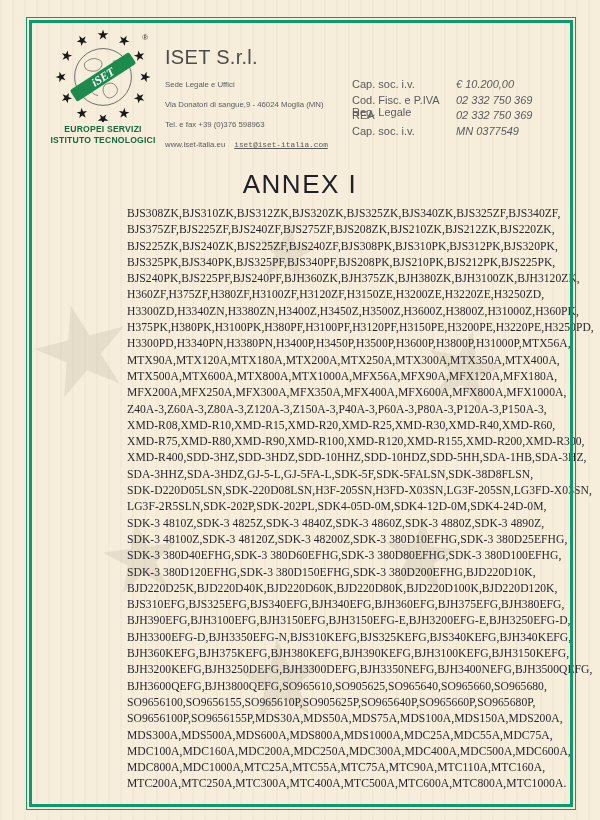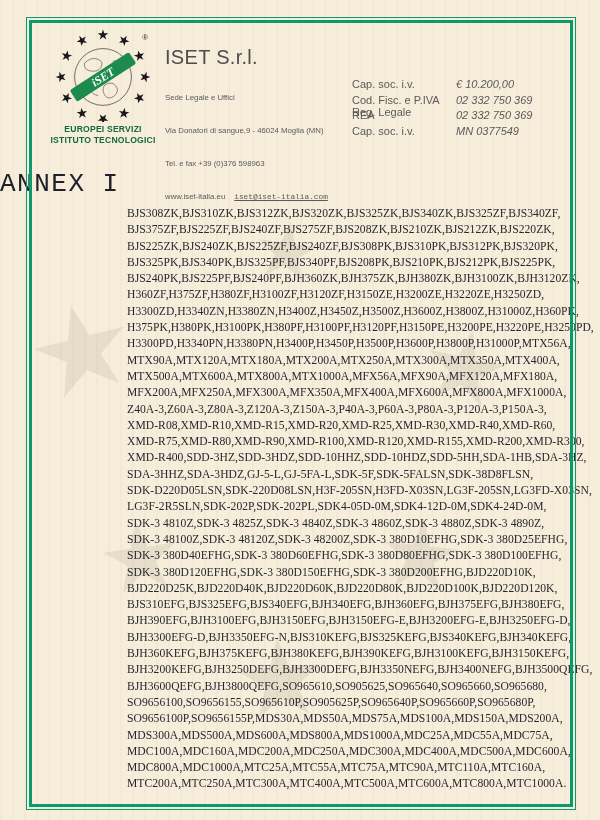--- a/index.html
+++ b/index.html
@@ -23,31 +23,31 @@
         font-family:"DejaVu Sans", sans-serif; line-height:1; }
   .content { position:absolute; inset:0; z-index:2; }
 
   
   .logo-block { position:absolute; left:44px; top:28px; width:118px; text-align:center; }
   .logo-svg { display:block; margin:0 auto; }
   .institute-name { margin-top:2px; color:#14693f; font-weight:bold;
                     font-size:8.6px; line-height:10.5px; letter-spacing:0.2px; }
   .company-block { position:absolute; left:165px; top:46px; }
   .company-name { font-size:20px; color:#4c4c4c; letter-spacing:0.3px; }
-  .company-row { font-size:7.8px; color:#5a5a5a; margin-top:25px; line-height:8px; }
+  .company-row { font-size:7.8px; color:#5a5a5a; margin-top:12px; line-height:8px; }
   .company-row:first-of-type { margin-top:15px; }
   .email { text-decoration:underline; color:#5a5a5a; margin-left:9px; cursor:pointer;font-family:Liberation Mono, monospace; }
   .registry-block { position:absolute; left:352px; top:78px; }
   .registry-row { display:flex; font-size:11px; color:#5a5a5a; height:15.6px; align-items:flex-start; }
   .reg-label { width:104px; }
   .reg-value { width:90px;font-style:italic; }
 
   
-  .annex-title { position:absolute; top:169px; left:0; width:600px; 
-    font-family:Liberation Mono, monospace; font-weight:normal;
+  .annex-title { position:absolute; top:169px; left:0; width:600px; text-align:center;
+    font-family:Liberation Sans, sans-serif; font-weight:normal;
     font-size:26px; letter-spacing:1.5px; color:#20202a; }
   .model-list { position:absolute; top:206px; left:127px; width:380px; }
   .model-line { font-family:"Liberation Serif", serif; font-size:11.6px;
     line-height:16.3px; color:#27272e; white-space:nowrap; letter-spacing:0.05px; }
 </style>
 </head>
 <body>
 
 <div class="page">
 

